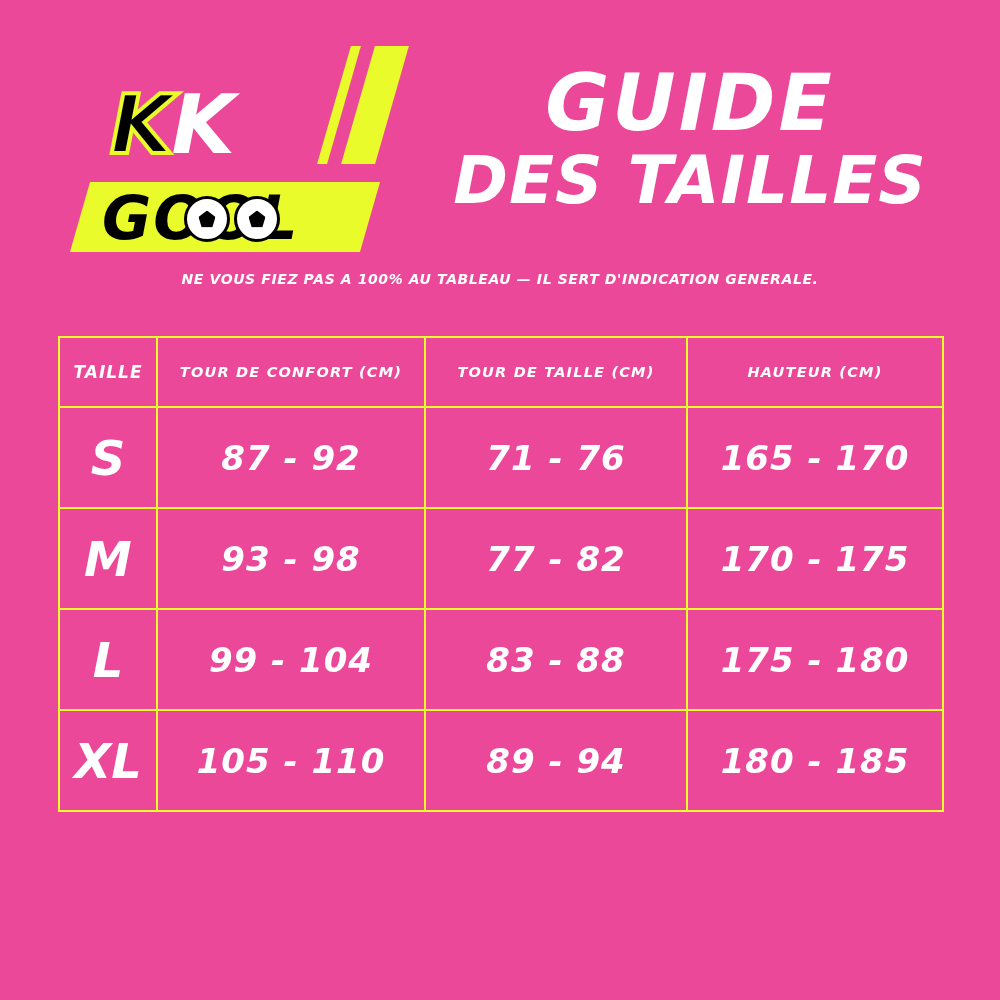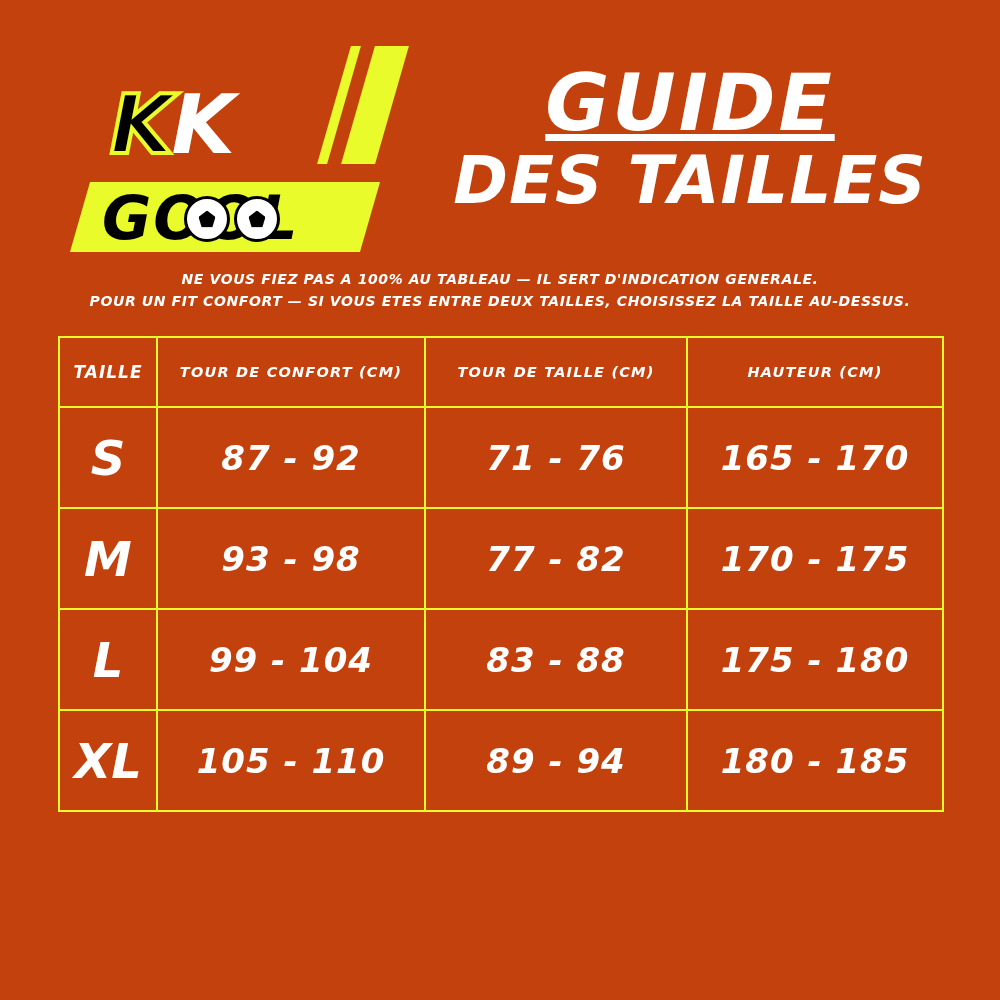--- a/index.html
+++ b/index.html
@@ -5,21 +5,21 @@
   * { margin:0; padding:0; box-sizing:border-box; }
   html, body {
     width:1000px; height:1000px;
     background:#000;
     font-family:"Liberation Sans", sans-serif;
     overflow:hidden;
   }
   .page {
     position:relative;
     width:1000px; height:1000px;
-    background:#c2410c;
+    background:#ec4899;
   }
 
   
   .header {
     position:relative;
     height:265px;
     display:flex;
     align-items:flex-start;
   }
 
@@ -109,21 +109,21 @@
     text-align:center;
   }
   .title-1, .title-2 {
     font-family:"DejaVu Sans", sans-serif;
     font-weight:bold;
     font-style:italic;
     color:#fff;
     line-height:0.95;
     letter-spacing:3px;
   }
-  .title-1 { font-size:78px;text-decoration:underline; }
+  .title-1 { font-size:78px; }
   .title-2 { font-size:66px; margin-top:10px; letter-spacing:1px; }
 
   
   .notes {
     margin-top:4px;
     text-align:center;
     color:#fff;
     font-family:"DejaVu Sans", sans-serif;
     font-weight:bold;
     font-style:italic;
@@ -190,21 +190,20 @@
     </div>
 
     <div class="titles">
       <div class="title-1">GUIDE</div>
       <div class="title-2">DES TAILLES</div>
     </div>
   </div>
 
   <div class="notes">
     <div>NE VOUS FIEZ PAS A 100% AU TABLEAU — IL SERT D'INDICATION GENERALE.</div>
-    <div>POUR UN FIT CONFORT — SI VOUS ETES ENTRE DEUX TAILLES, CHOISISSEZ LA TAILLE AU-DESSUS.</div>
   </div>
 
   <div class="table-wrap">
     <table>
       <colgroup>
         <col class="c1">
           <col class="c2">
           <col class="c3">
           <col class="c4">
       </colgroup>

